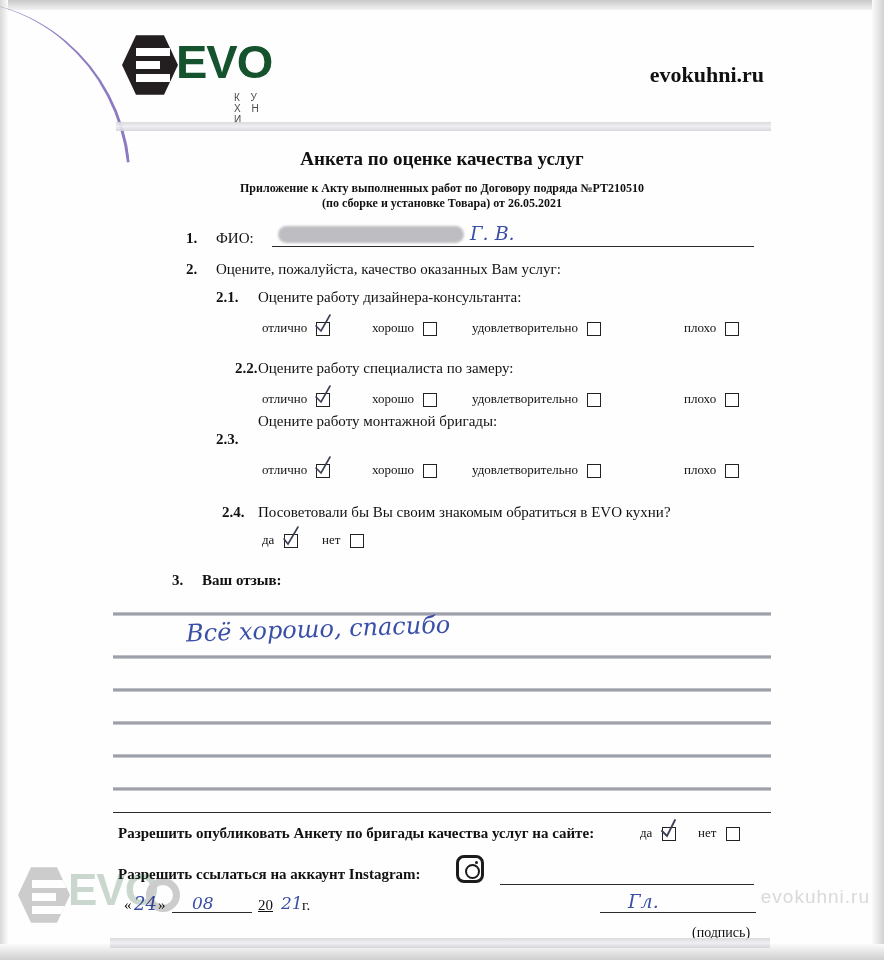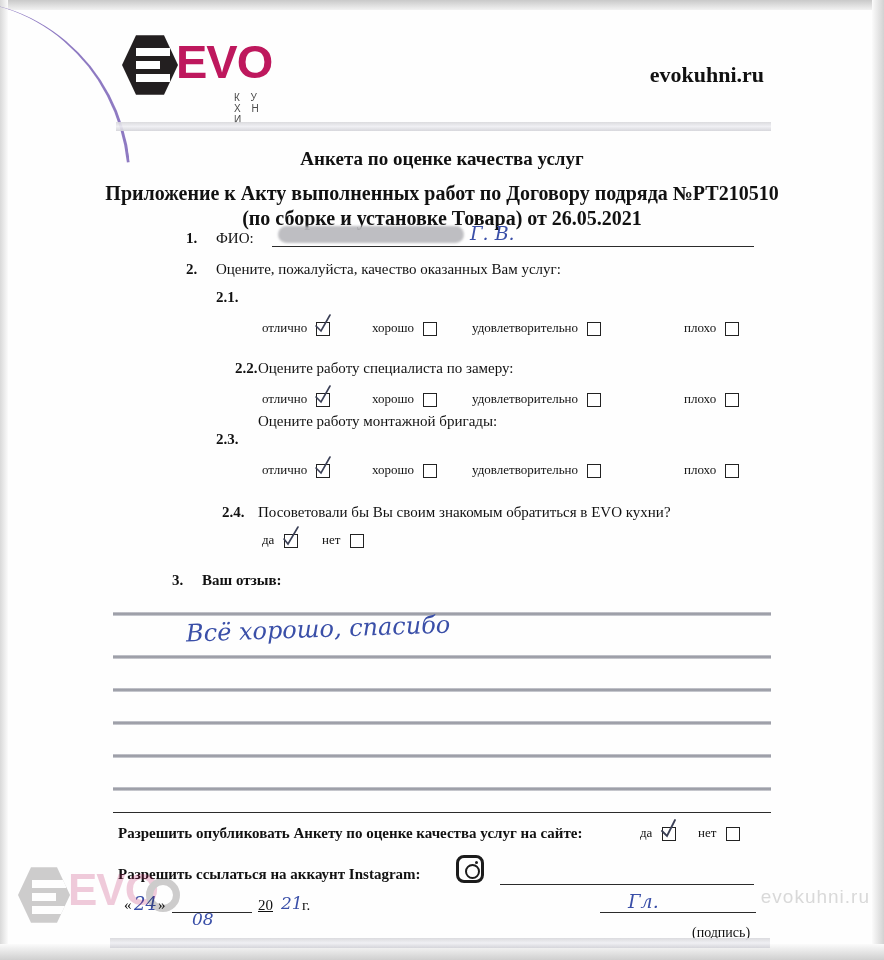--- a/index.html
+++ b/index.html
@@ -86,21 +86,21 @@
   .hexmark .cut2 { left: 14px; top: 40px; width: 34px; height: 8px; }
   .hexmark .cut3 { position: absolute; left: 14px; top: 27px; width: 24px; height: 8px; background: #fff; }
   .logo-text {
     position: absolute;
     left: 54px;
     top: 4px;
     font-family: "Liberation Sans", sans-serif;
     font-weight: bold;
     font-size: 47px;
     letter-spacing: -1px;
-    color: #be185d;
+    color: #14532d;
     line-height: 1;
   }
   .logo-sub {
     position: absolute;
     left: 112px;
     top: 58px;
     font-family: "Liberation Sans", sans-serif;
     font-size: 10px;
     letter-spacing: 4px;
     color: #4a4a4a;
@@ -128,21 +128,21 @@
     top: 148px;
     text-align: center;
     font-size: 19px;
     font-weight: bold;
   }
   .subtitle {
     position: absolute;
     left: 0; right: 0;
     top: 181px;
     text-align: center;
-    font-size: 20px;
+    font-size: 12px;
     font-weight: bold;
     line-height: 1.25;
   }
 
   .num {
     position: absolute;
     font-size: 15px;
     font-weight: bold;
   }
   .lbl {
@@ -319,20 +319,21 @@
   <div class="num" style="left:186px; top:230px;">1.</div>
   <div class="lbl" style="left:216px; top:230px;">ФИО:</div>
   <div class="rule" style="left:272px; top:246px; width:482px;"></div>
   <div class="redact"></div>
   <div class="handwrite" style="left:470px; top:222px; font-size:19px;">Г. В.</div>
 
   <div class="num" style="left:186px; top:261px;">2.</div>
   <div class="lbl" style="left:216px; top:261px;">Оцените, пожалуйста, качество оказанных Вам услуг:</div>
 
   <div class="lbl-b" style="left:216px; top:289px;">2.1.</div>
+  <div class="lbl" style="left:258px; top:289px;">Оцените работу дизайнера-консультанта:</div>
   <div class="opt" style="left:262px; top:320px;">
     <span>отлично</span>
     <span class="cb">
       <span class="tick">
         <svg width="18" height="20" viewBox="0 0 18 20">
             <path d="M2 12 L7 17 L16 1" stroke="#3a3f55" stroke-width="1.6" fill="none" stroke-linecap="round"></path>
           </svg>
       </span>
     </span>
   </div>
@@ -423,21 +424,21 @@
   <div class="review-line" style="top:655px;"></div>
   <div class="review-line" style="top:688px;"></div>
   <div class="review-line" style="top:721px;"></div>
   <div class="review-line" style="top:754px;"></div>
   <div class="review-line" style="top:787px;"></div>
 
   <div class="handwrite" style="left:186px; top:615px; font-size:24px; transform:rotate(-2deg);">Всё хорошо, спасибо</div>
 
   <div class="footer-rule" style="left:113px; top:812px; width:658px;"></div>
 
-  <div class="lbl-b" style="left:118px; top:825px;">Разрешить опубликовать Анкету по оценке качества услуг на сайте:</div>
+  <div class="lbl-b" style="left:118px; top:825px;">Разрешить опубликовать Анкету по бригады качества услуг на сайте:</div>
   <div class="opt" style="left:640px; top:825px;">
     <span>да</span>
     <span class="cb">
       <span class="tick">
         <svg width="18" height="20" viewBox="0 0 18 20">
             <path d="M2 12 L7 17 L15 1" stroke="#3a3f55" stroke-width="1.8" fill="none" stroke-linecap="round"></path>
           </svg>
       </span>
     </span>
   </div>
@@ -447,21 +448,21 @@
   </div>
 
   <div class="lbl-b" style="left:118px; top:866px;">Разрешить ссылаться на аккаунт Instagram:</div>
   <div class="ig" style="left:456px; top:855px;"></div>
   <div class="rule" style="left:500px; top:884px; width:254px;"></div>
 
   <div class="lbl" style="left:124px; top:897px;">«</div>
   <div class="handwrite" style="left:134px; top:893px; font-size:18px;">24</div>
   <div class="lbl" style="left:158px; top:897px;">»</div>
   <div class="rule" style="left:172px; top:912px; width:80px;"></div>
-  <div class="handwrite" style="left:192px; top:893px; font-size:17px;margin-top:16px;">08</div>
+  <div class="handwrite" style="left:192px; top:893px; font-size:17px;">08</div>
   <div class="lbl" style="left:258px; top:897px;text-decoration:underline;">20</div>
   <div class="handwrite" style="left:281px; top:893px; font-size:17px;">21</div>
   <div class="lbl" style="left:302px; top:897px;">г.</div>
 
   <div class="rule" style="left:600px; top:912px; width:156px;"></div>
   <div class="handwrite" style="left:628px; top:890px; font-size:19px;">Гл.</div>
   <div class="sig-note" style="left:692px; top:925px;">(подпись)</div>
 
   <div class="wm">
     <div class="hexmark">

